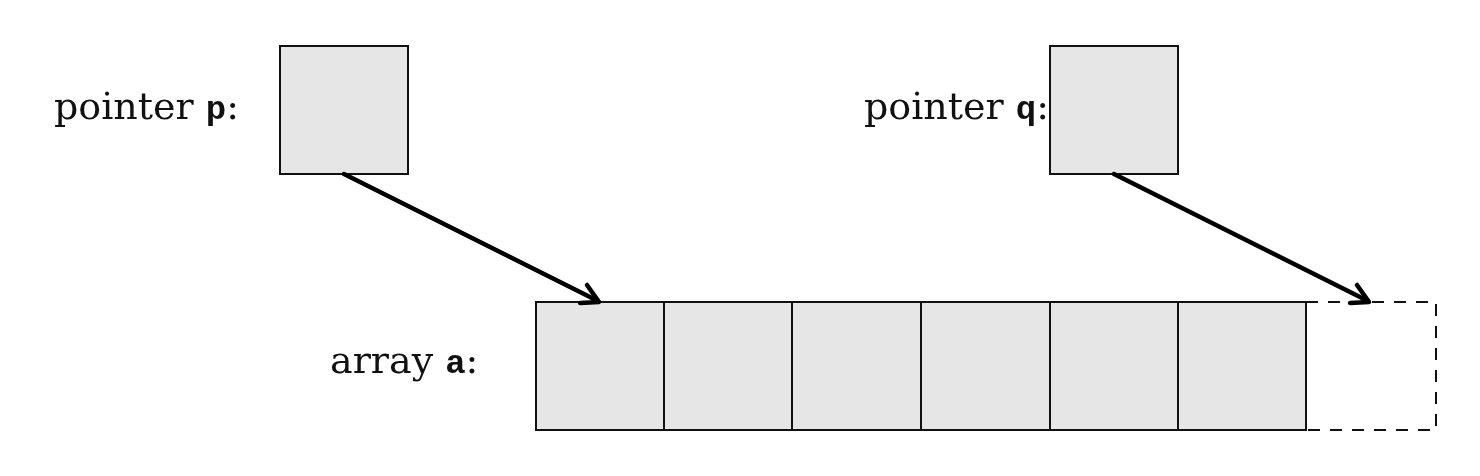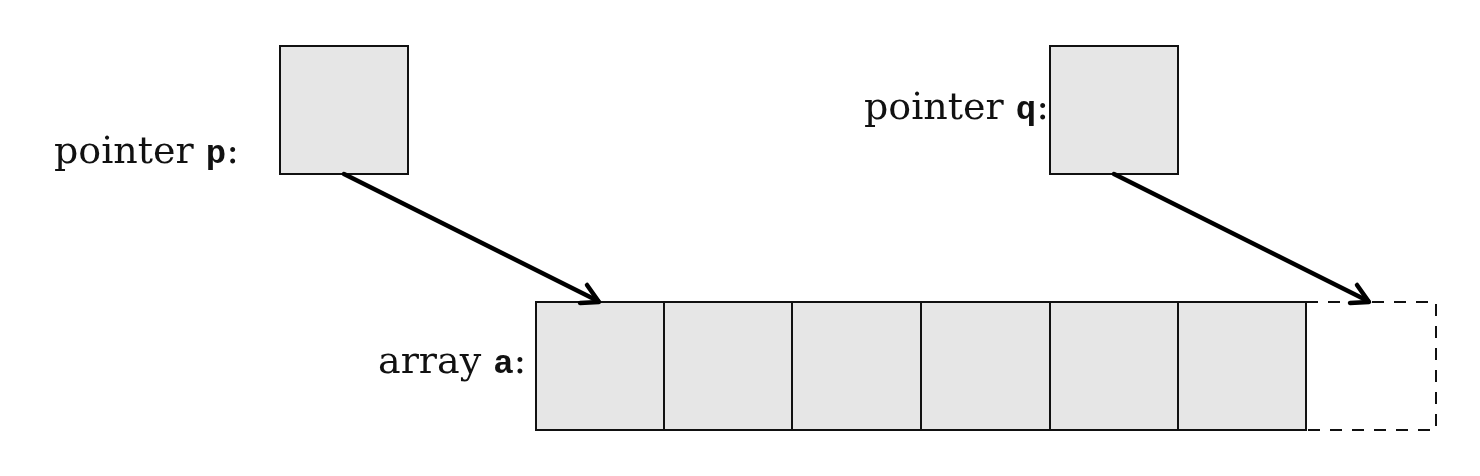--- a/index.html
+++ b/index.html
@@ -4,27 +4,27 @@
 <style>
   html, body { margin: 0; padding: 0; background: #ffffff; }
   body { width: 1480px; height: 476px; position: relative; overflow: hidden; }
   .label { position: absolute; font-family: "DejaVu Serif", "Liberation Serif", serif; font-size: 38px; color: #111; white-space: nowrap; }
   .mono { font-family: "Liberation Mono", "DejaVu Sans Mono", monospace; font-weight: bold; font-size: 34px; }
   svg { position: absolute; left: 0; top: 0; }
 </style>
 </head>
 <body>
 
-<div class="label" style="left:54px; top:84px;margin-top:44px;">
+<div class="label" style="left:54px; top:84px;">
   <span>pointer </span><span class="mono">p</span><span>:</span>
 </div>
 <div class="label" style="left:864px; top:84px;">
   <span>pointer </span><span class="mono">q</span><span>:</span>
 </div>
-<div class="label" style="left:330px; top:338px;margin-left:48px;">
+<div class="label" style="left:330px; top:338px;">
   <span>array </span><span class="mono">a</span><span>:</span>
 </div>
 
 <svg width="1480" height="476" viewBox="0 0 1480 476">
   <rect x="280" y="46" width="128" height="128" fill="#e6e6e6" stroke="#111" stroke-width="2"></rect>
   <rect x="1050" y="46" width="128" height="128" fill="#e6e6e6" stroke="#111" stroke-width="2"></rect>
 
   <g>
     <rect x="536" y="302" width="128" height="128" fill="#e6e6e6" stroke="#111" stroke-width="2"></rect>
     <rect x="664" y="302" width="128" height="128" fill="#e6e6e6" stroke="#111" stroke-width="2"></rect>

